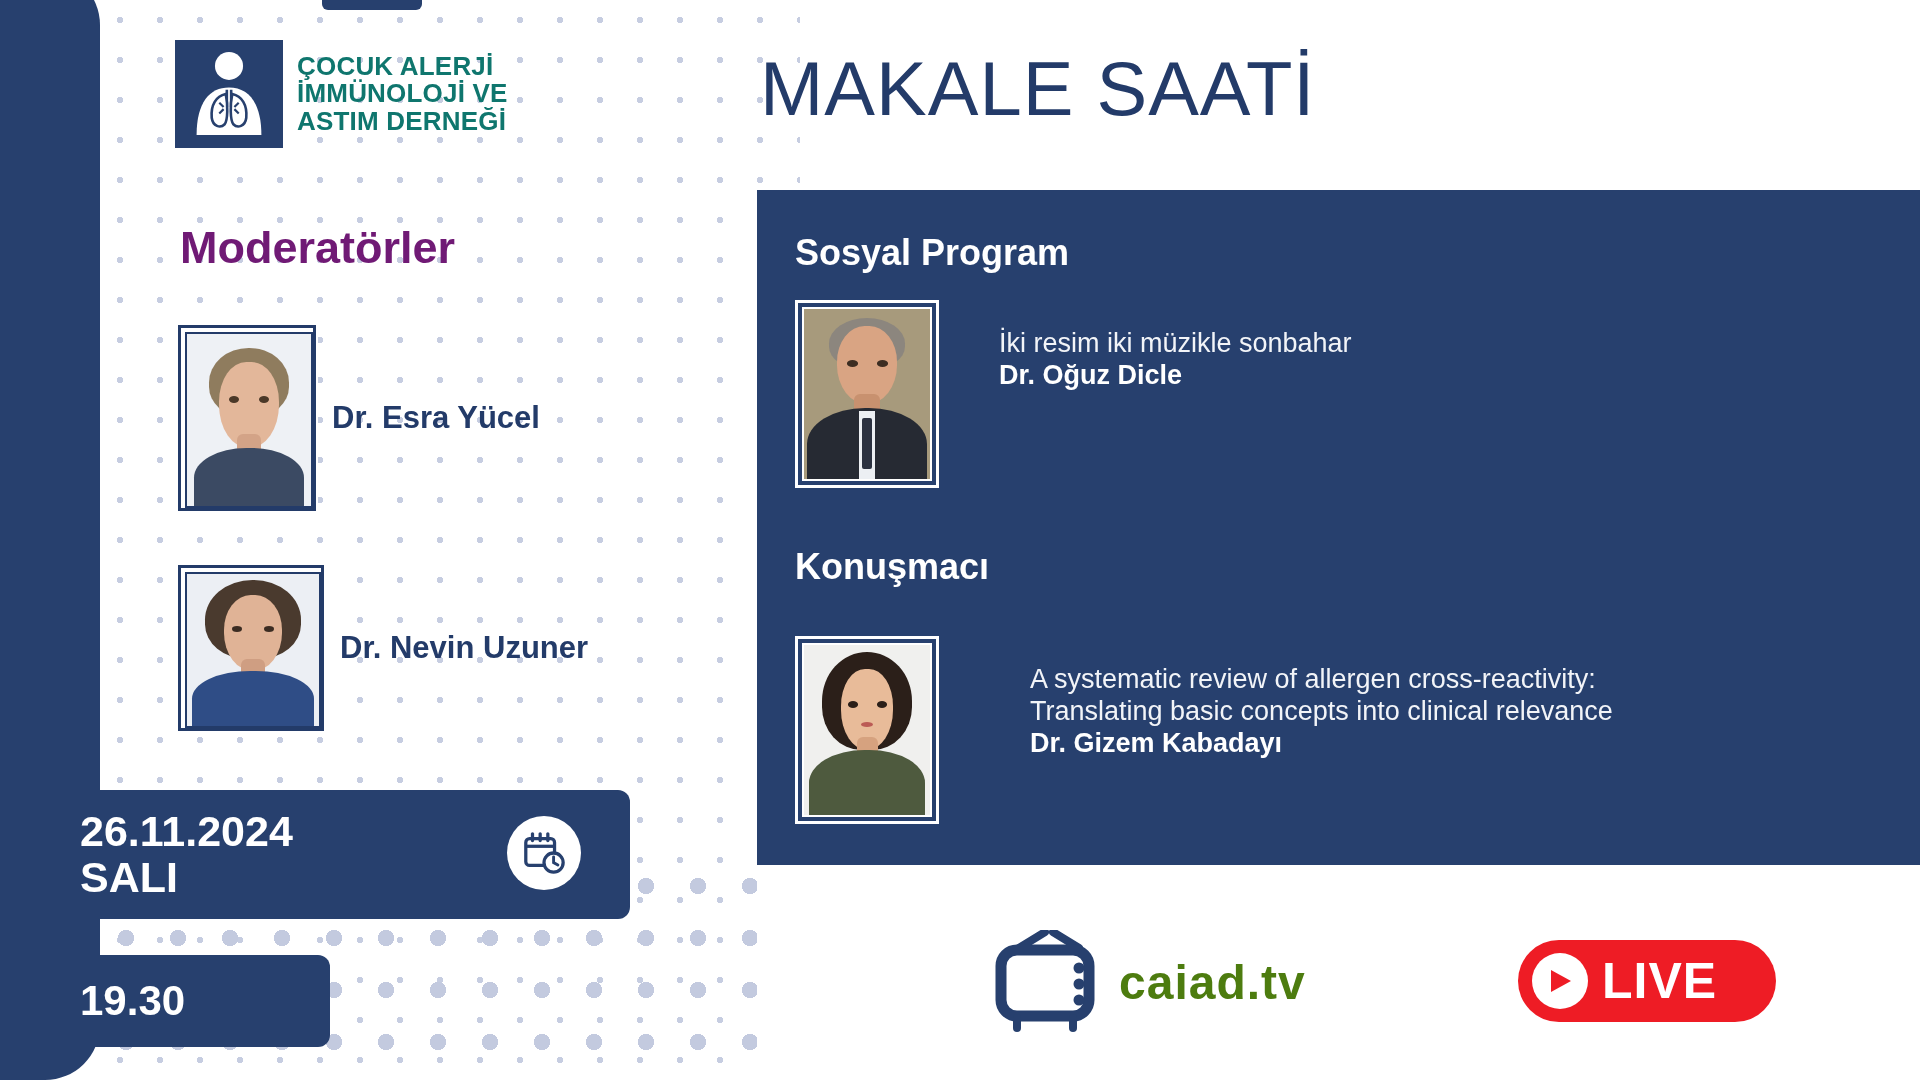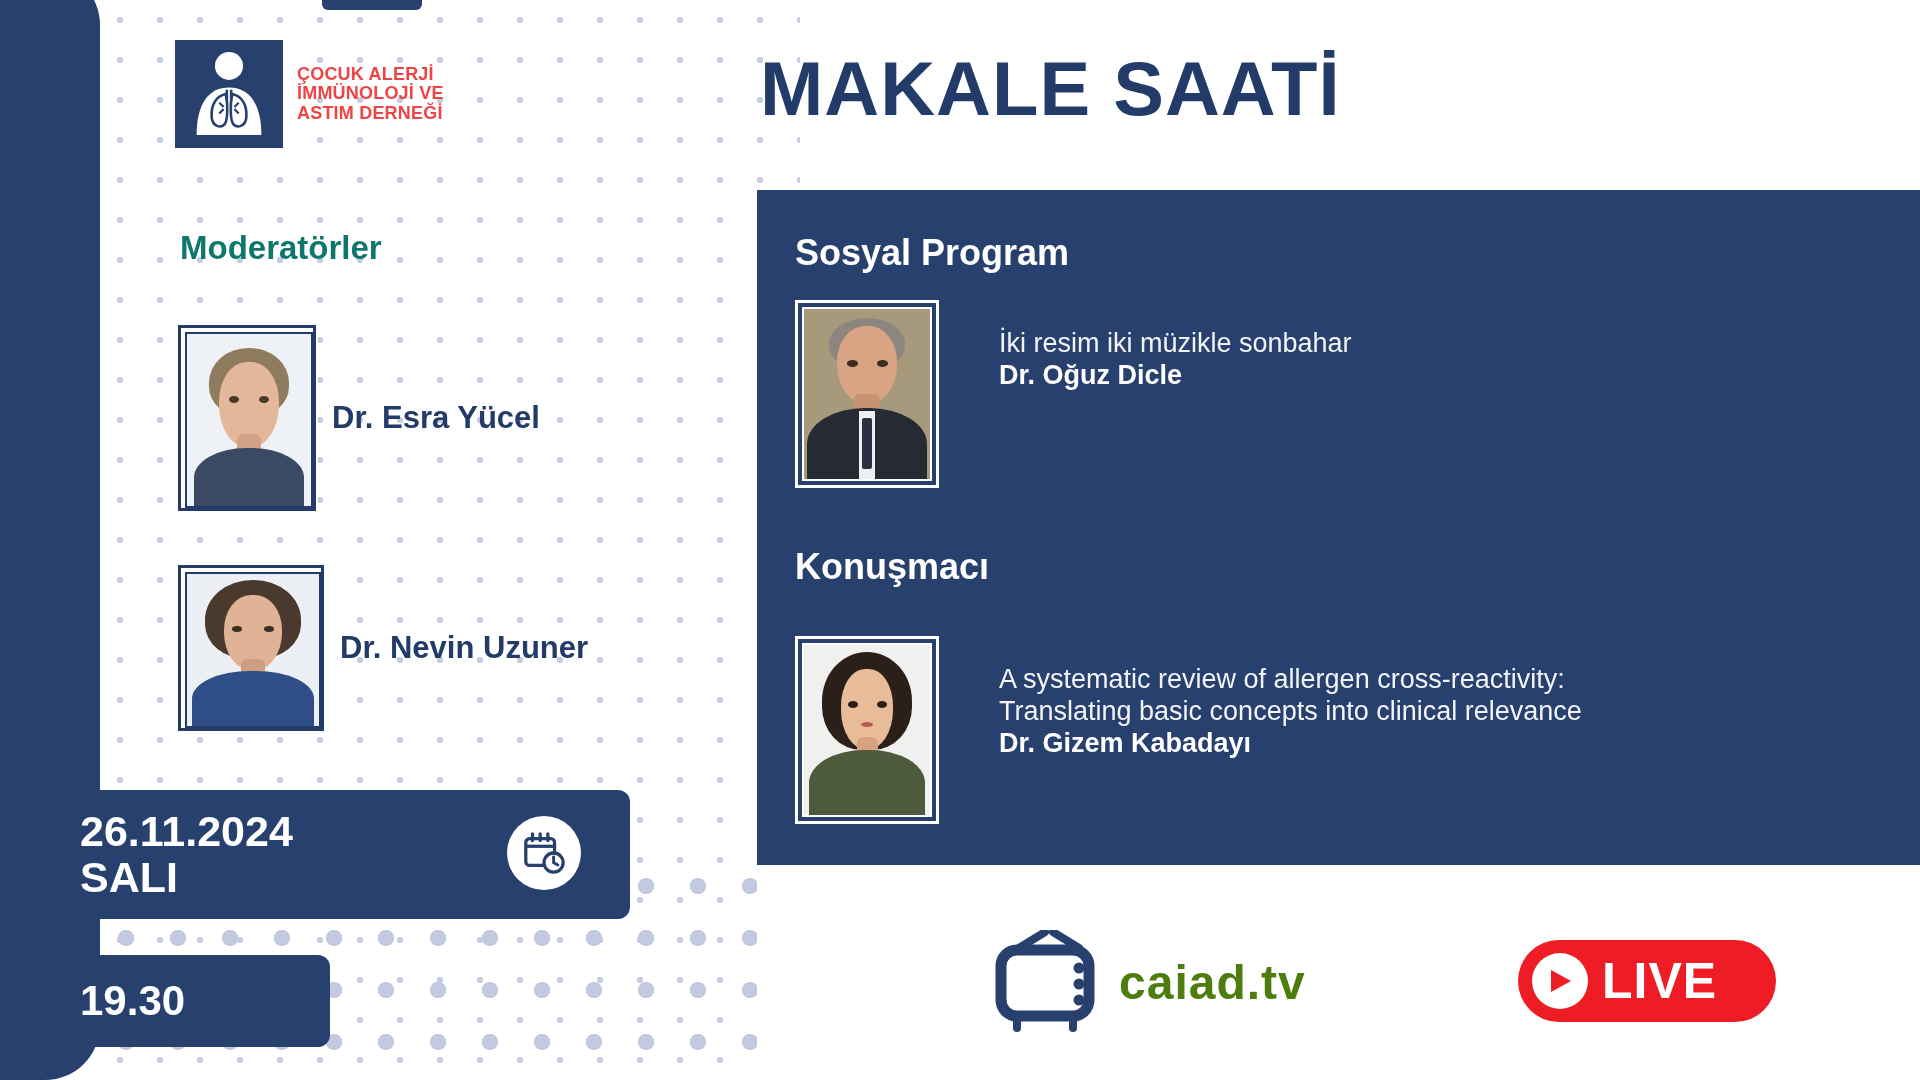--- a/index.html
+++ b/index.html
@@ -30,34 +30,34 @@
     background:#27406e;border-radius:0 55px 55px 0;z-index:1;
   }
   
   #toptab{
     position:absolute;left:322px;top:-20px;width:100px;height:30px;
     background:#27406e;border-radius:0 0 6px 6px;z-index:2;
   }
   
   #logo-row{position:absolute;left:175px;top:40px;display:flex;align-items:center;gap:14px;z-index:5;}
   #logo-mark{width:108px;height:108px;background:#27406e;display:block;}
-  #logo-text{color:#ef4444;font-weight:bold;line-height:1.06;font-size:18px;letter-spacing:.2px;}
+  #logo-text{color:#0f766e;font-weight:bold;line-height:1.06;font-size:26px;letter-spacing:.2px;}
   #logo-text div{white-space:nowrap;}
 
   
   #title{
     position:absolute;left:760px;top:45px;z-index:5;
-    color:#233b69;font-size:76px;font-weight:bold;letter-spacing:1px;
+    color:#233b69;font-size:76px;font-weight:normal;letter-spacing:1px;
     white-space:nowrap;
   }
 
   
   #mod-head{
     position:absolute;left:180px;top:222px;z-index:5;
-    color:#0f766e;font-size:33px;font-weight:bold;margin-top:7px;
+    color:#701a75;font-size:45px;font-weight:bold;
   }
   .mod-row{position:absolute;display:flex;align-items:center;z-index:5;}
   #mod1{left:178px;top:325px;}
   #mod2{left:178px;top:565px;}
   .photo-frame{
     border:3px solid #233b69;padding:4px;background:#fff;
     box-shadow:0 0 0 2px #fff;
   }
   .photo-frame .inner{border:2px solid #233b69;}
   .pf-1{width:124px;height:172px;}
@@ -78,21 +78,21 @@
   #panel{
     position:absolute;left:757px;top:190px;width:1163px;height:675px;
     background:#27406e;z-index:4;
   }
   .panel-head{color:#ffffff;font-size:36px;font-weight:bold;}
   #sosyal-head{position:absolute;left:795px;top:232px;z-index:6;}
   #konusmaci-head{position:absolute;left:795px;top:546px;z-index:6;}
 
   .entry{position:absolute;display:flex;align-items:flex-start;z-index:6;}
   #entry1{left:795px;top:300px;}
-  #entry2{left:795px;top:636px;}
+  #entry2{left:795px;top:636px;gap:31px;}
   .entry .frame{
     border:3px solid #ffffff;padding:4px;background:#27406e;
   }
   .entry .frame .inner{border:2px solid #ffffff;}
   .e-pf{width:126px;height:170px;}
   .entry .txt{margin-left:60px;padding-top:28px;}
   .e-title{color:#f2f4f8;font-size:27px;line-height:1.18;font-weight:normal;white-space:nowrap;}
   .e-name{color:#ffffff;font-size:27px;font-weight:bold;white-space:nowrap;}
 
   

